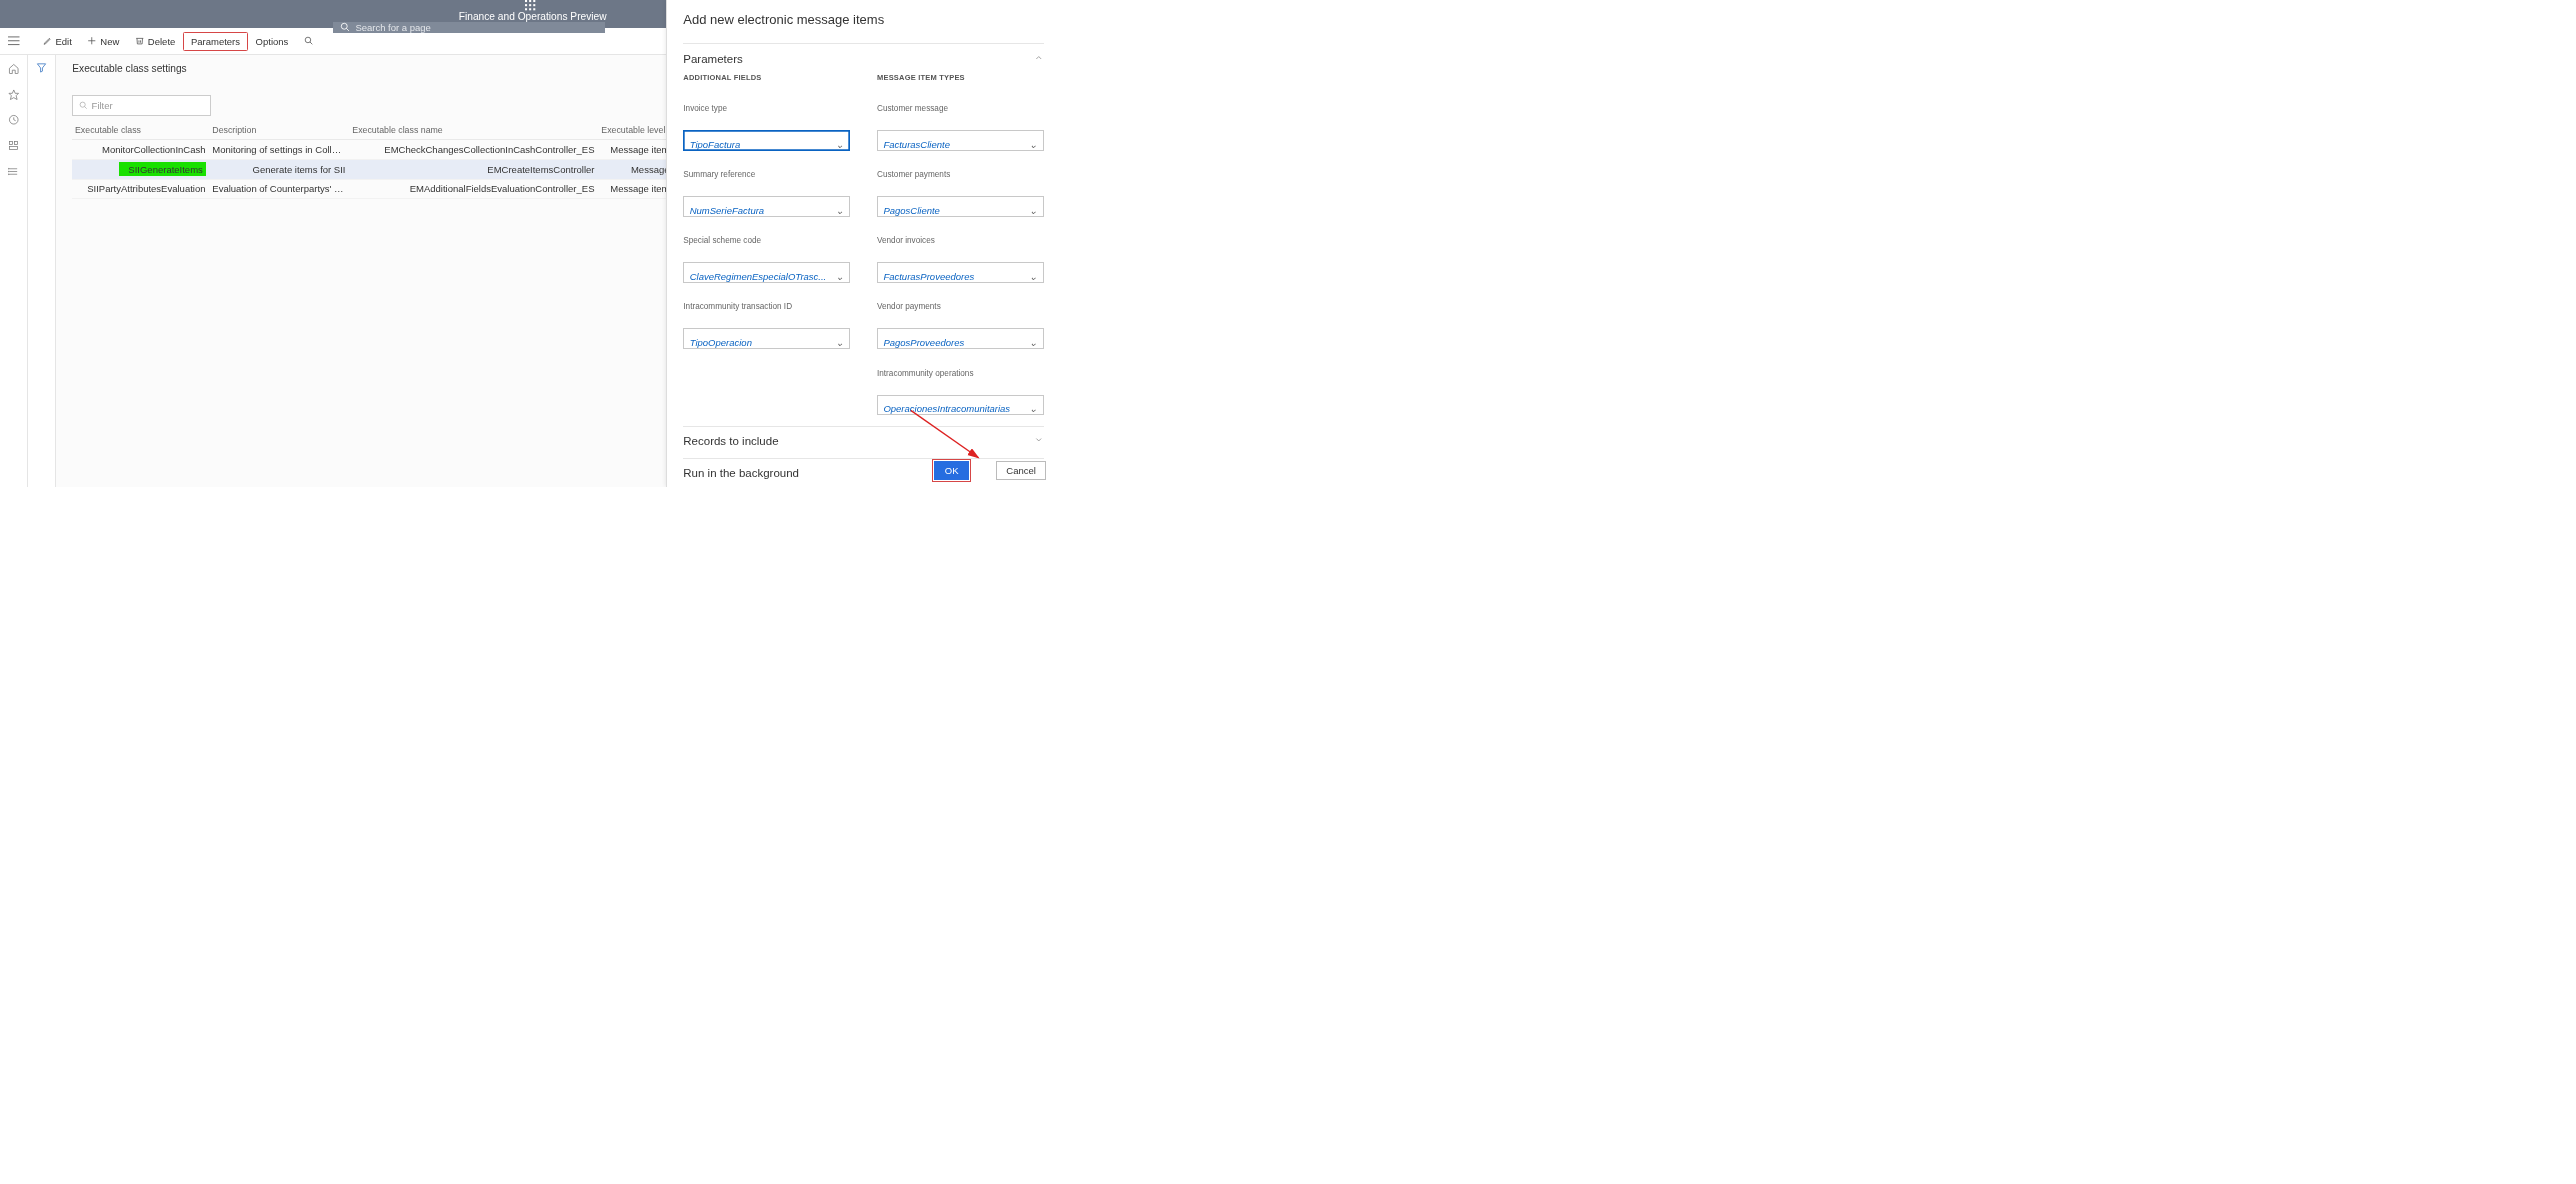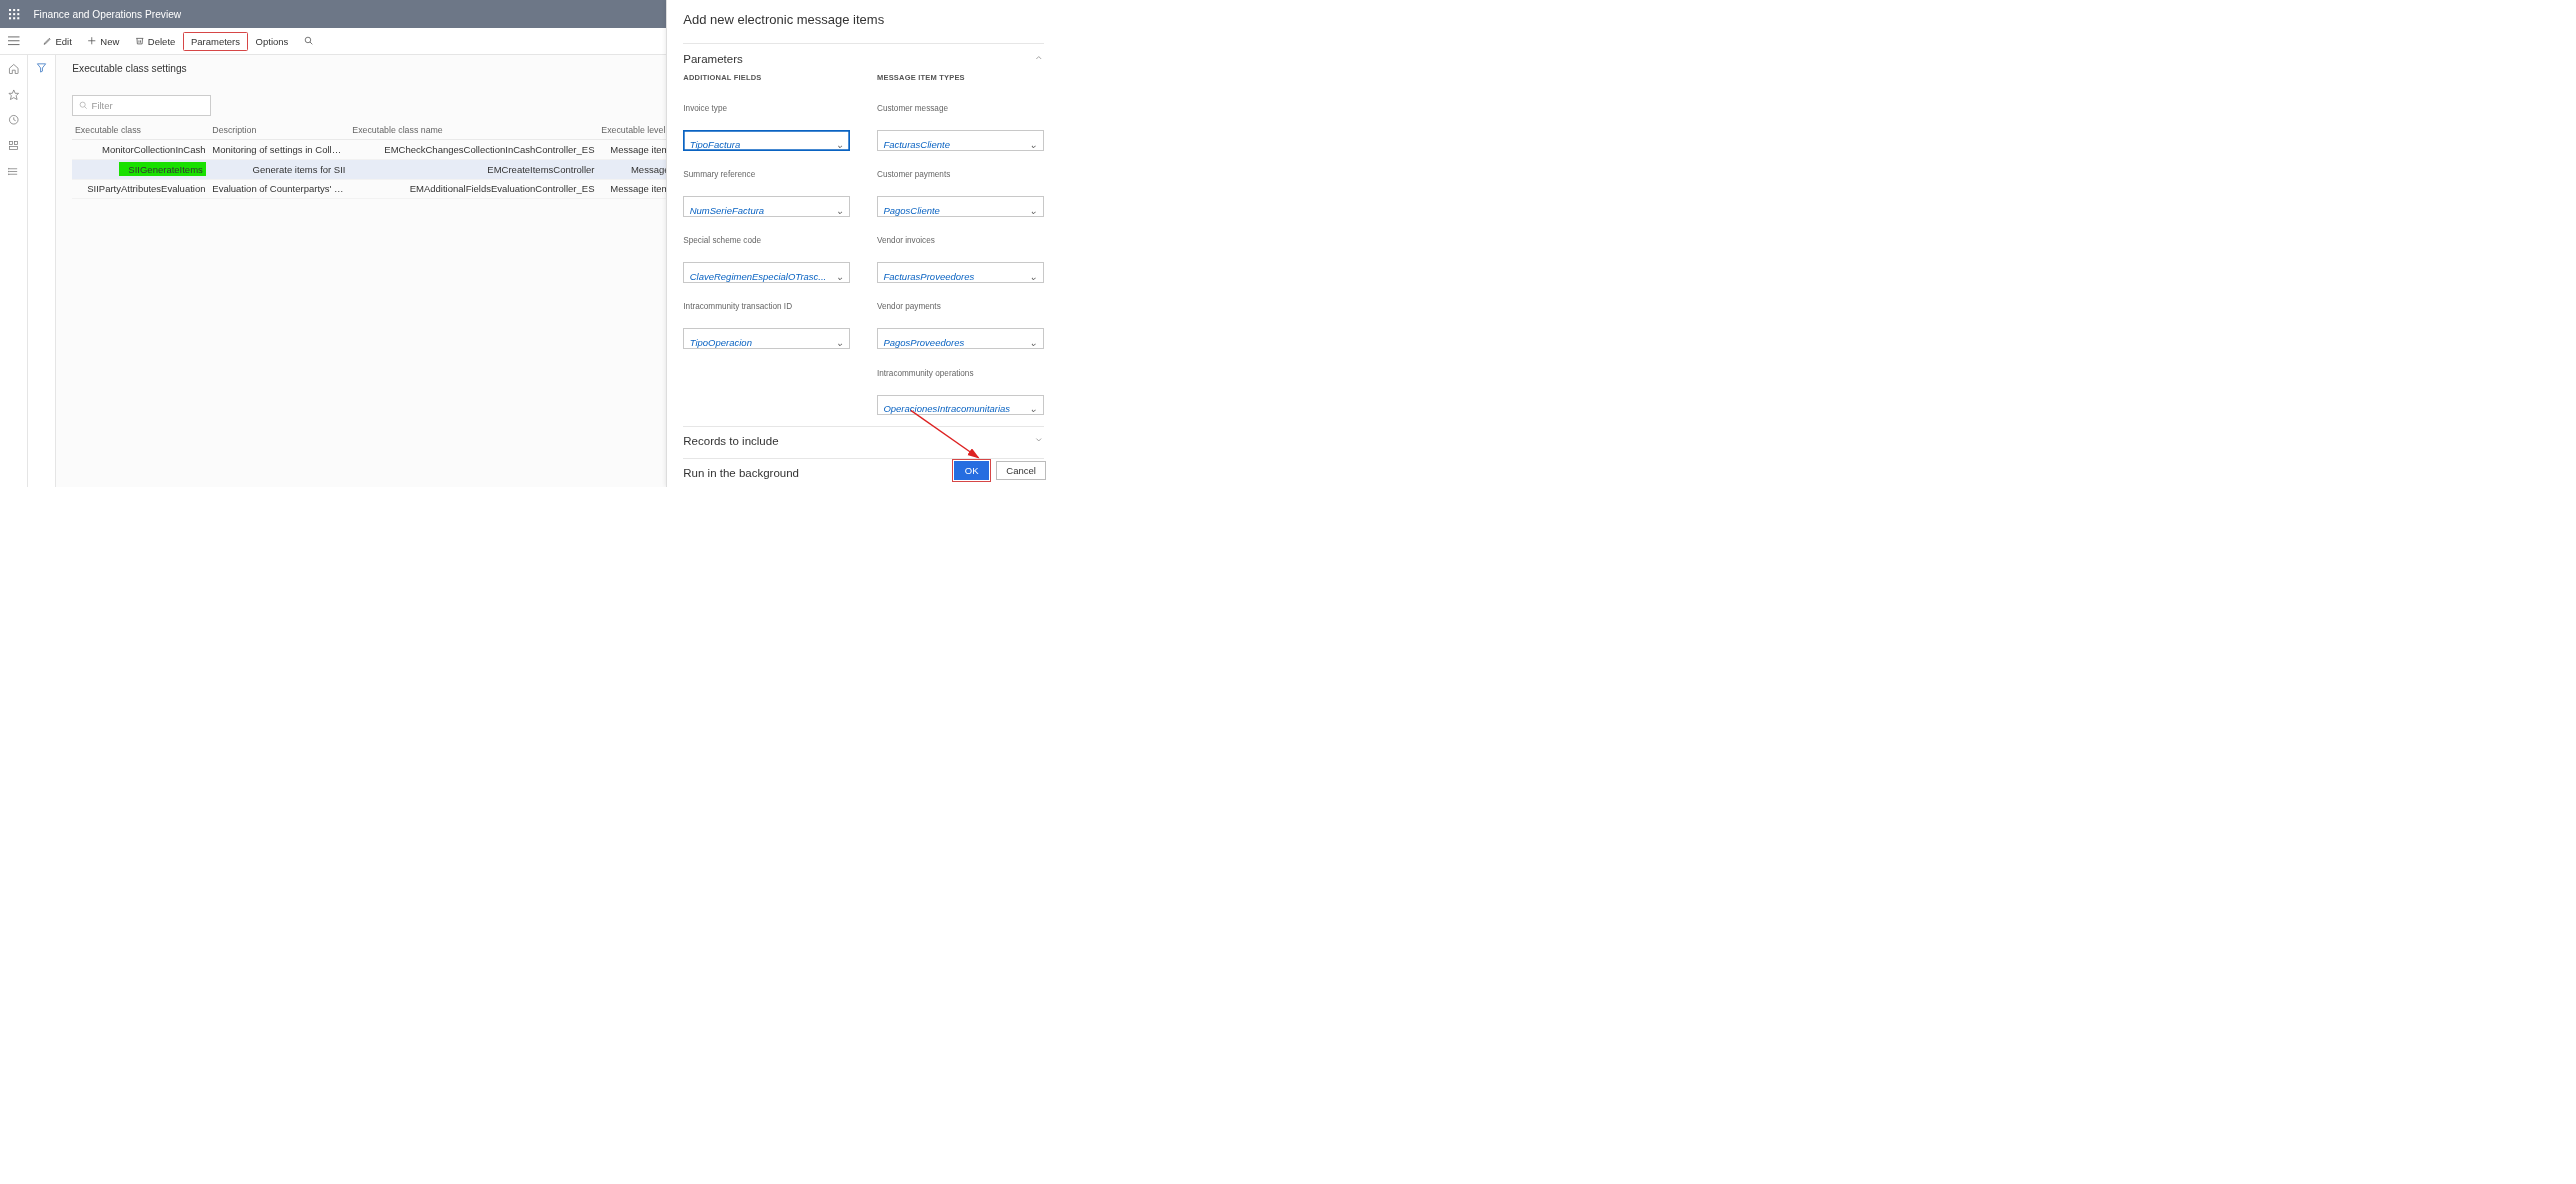--- a/index.html
+++ b/index.html
@@ -1,19 +1,19 @@
 <!DOCTYPE html>
 <html style="font-size:11px"><head>
 <meta charset="utf-8">
 <style>
   * { box-sizing: border-box; margin: 0; padding: 0; font-family: "Segoe UI", Arial, sans-serif; }
   body { background: #fff; color: #333; font-size: 8.8px; width: 1060px; height: 487px; position: relative; overflow: hidden; }
 
   
-  .topbar { background: #6d7787; height: 28px; display: flex; align-items: center; color: #fff; }
+  .topbar { background: #6d7787; height: 28px; display: flex; align-items: center; color: #fff; flex-direction: column; }
   .waffle { width: 28px; height: 28px; display: flex; align-items: center; justify-content: center; cursor: pointer; }
   .waffle svg { fill: #fff; }
   .app-title { font-size: 10.2px; margin-left: 5.4px; flex: 0 0 auto; }
   .spacer1 { flex: 1; }
   .searchbar { background: #808a99; height: 21px; width: 272px; border-radius: 0; display: flex; align-items: center; padding: 0 6.8px; margin-right: 122px;}
   .searchbar svg { stroke: #fff; fill: none; margin-right: 5.4px; }
   .searchbar span { color: #e3e6ea; font-size: 9.5px; }
   .help { position: absolute; right: 4.1px; top: 5.4px; color: #c9cfd8; font-size: 12.2px; }
 
   
@@ -54,21 +54,21 @@
   .chev { color: #777; }
   .param-body { margin-top: 8.2px; display:flex; gap: 27px; }
   .param-col { flex: 1; display:flex; flex-direction:column; gap: 17px;}
   .param-col h5 { font-size: 7.5px; letter-spacing: 0.2px; color: #555; font-weight: 600; margin-bottom: 2.7px;}
   .fld-label { font-size: 8.2px; color: #666; margin-top: 2.7px;}
   .combo { height: 20.4px; border: 0.7px solid #c8c8c8; display:flex; align-items:flex-end; justify-content:space-between; padding: 0 5.4px; font-size: 9.5px; color: #0a63c2; cursor:pointer;font-style:italic;}
   .combo.focused { border: 0.7px solid #0a63c2; box-shadow: 0 0 0 0.7px #0a63c2 inset;}
   .combo .dd { color:#666; }
 
   .footer { position: absolute; bottom: 6.8px; right: 13.6px; display:flex; gap:6.8px;}
-  .btn { height: 19px; padding: 0 9.5px; display:inline-flex; align-items:center; justify-content:center; font-size:9.5px; border:0.7px solid #bbb; background:#fff; cursor:pointer;}
+  .btn { height: 19px; padding: 0 9.5px; display:inline-flex; align-items:center; justify-content:center; font-size:9.5px; border:0.7px solid #bbb; background:#fff; cursor:pointer;margin-left:20px;}
   .btn.primary { background:#266de0; color:#fff; border-color:#266de0; outline: 1.4px solid #d64646; outline-offset: 1.4px;}
 
   
   .arrow { position:absolute; right: 68px; bottom: 19px; pointer-events:none;}
 </style>
 </head>
 <body>
 
 <div class="topbar">
   <div class="waffle">

